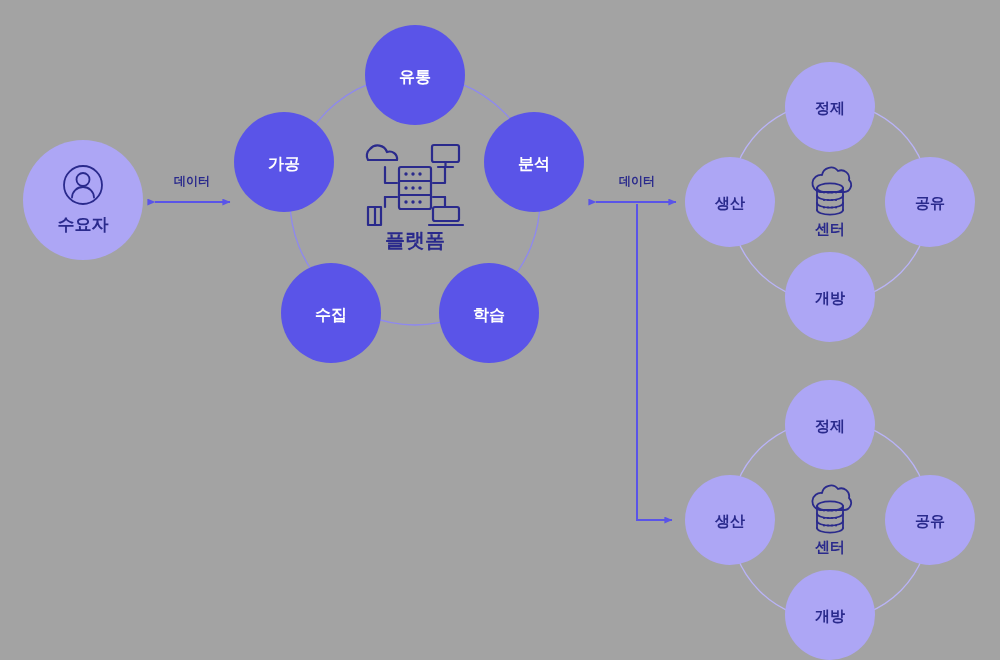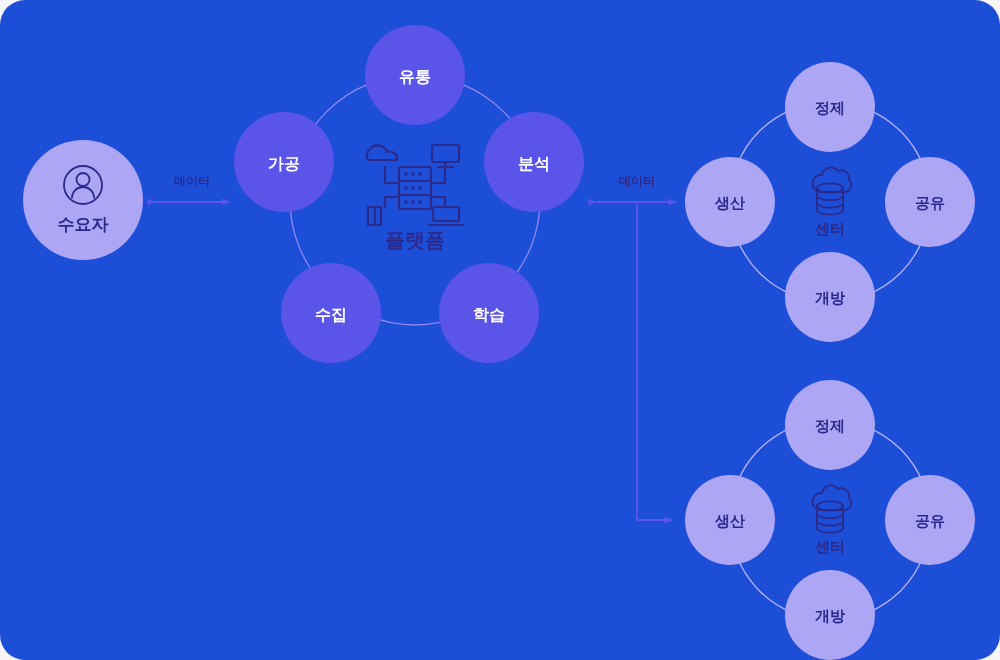--- a/index.html
+++ b/index.html
@@ -10,22 +10,21 @@
   body {
     width: 1000px;
     height: 660px;
     overflow: hidden;
     font-family: "DejaVu Sans", "Liberation Sans", sans-serif;
   }
   #stage {
     position: relative;
     width: 1000px;
     height: 660px;
-    background: #1d4ed8;
-    border-radius: 25px;
+    background: #a3a3a3;
   }
   #stage > svg {
     position: absolute;
     left: 0;
     top: 0;
   }
   .node-label {
     font-weight: bold;
     text-anchor: middle;
     dominant-baseline: central;

